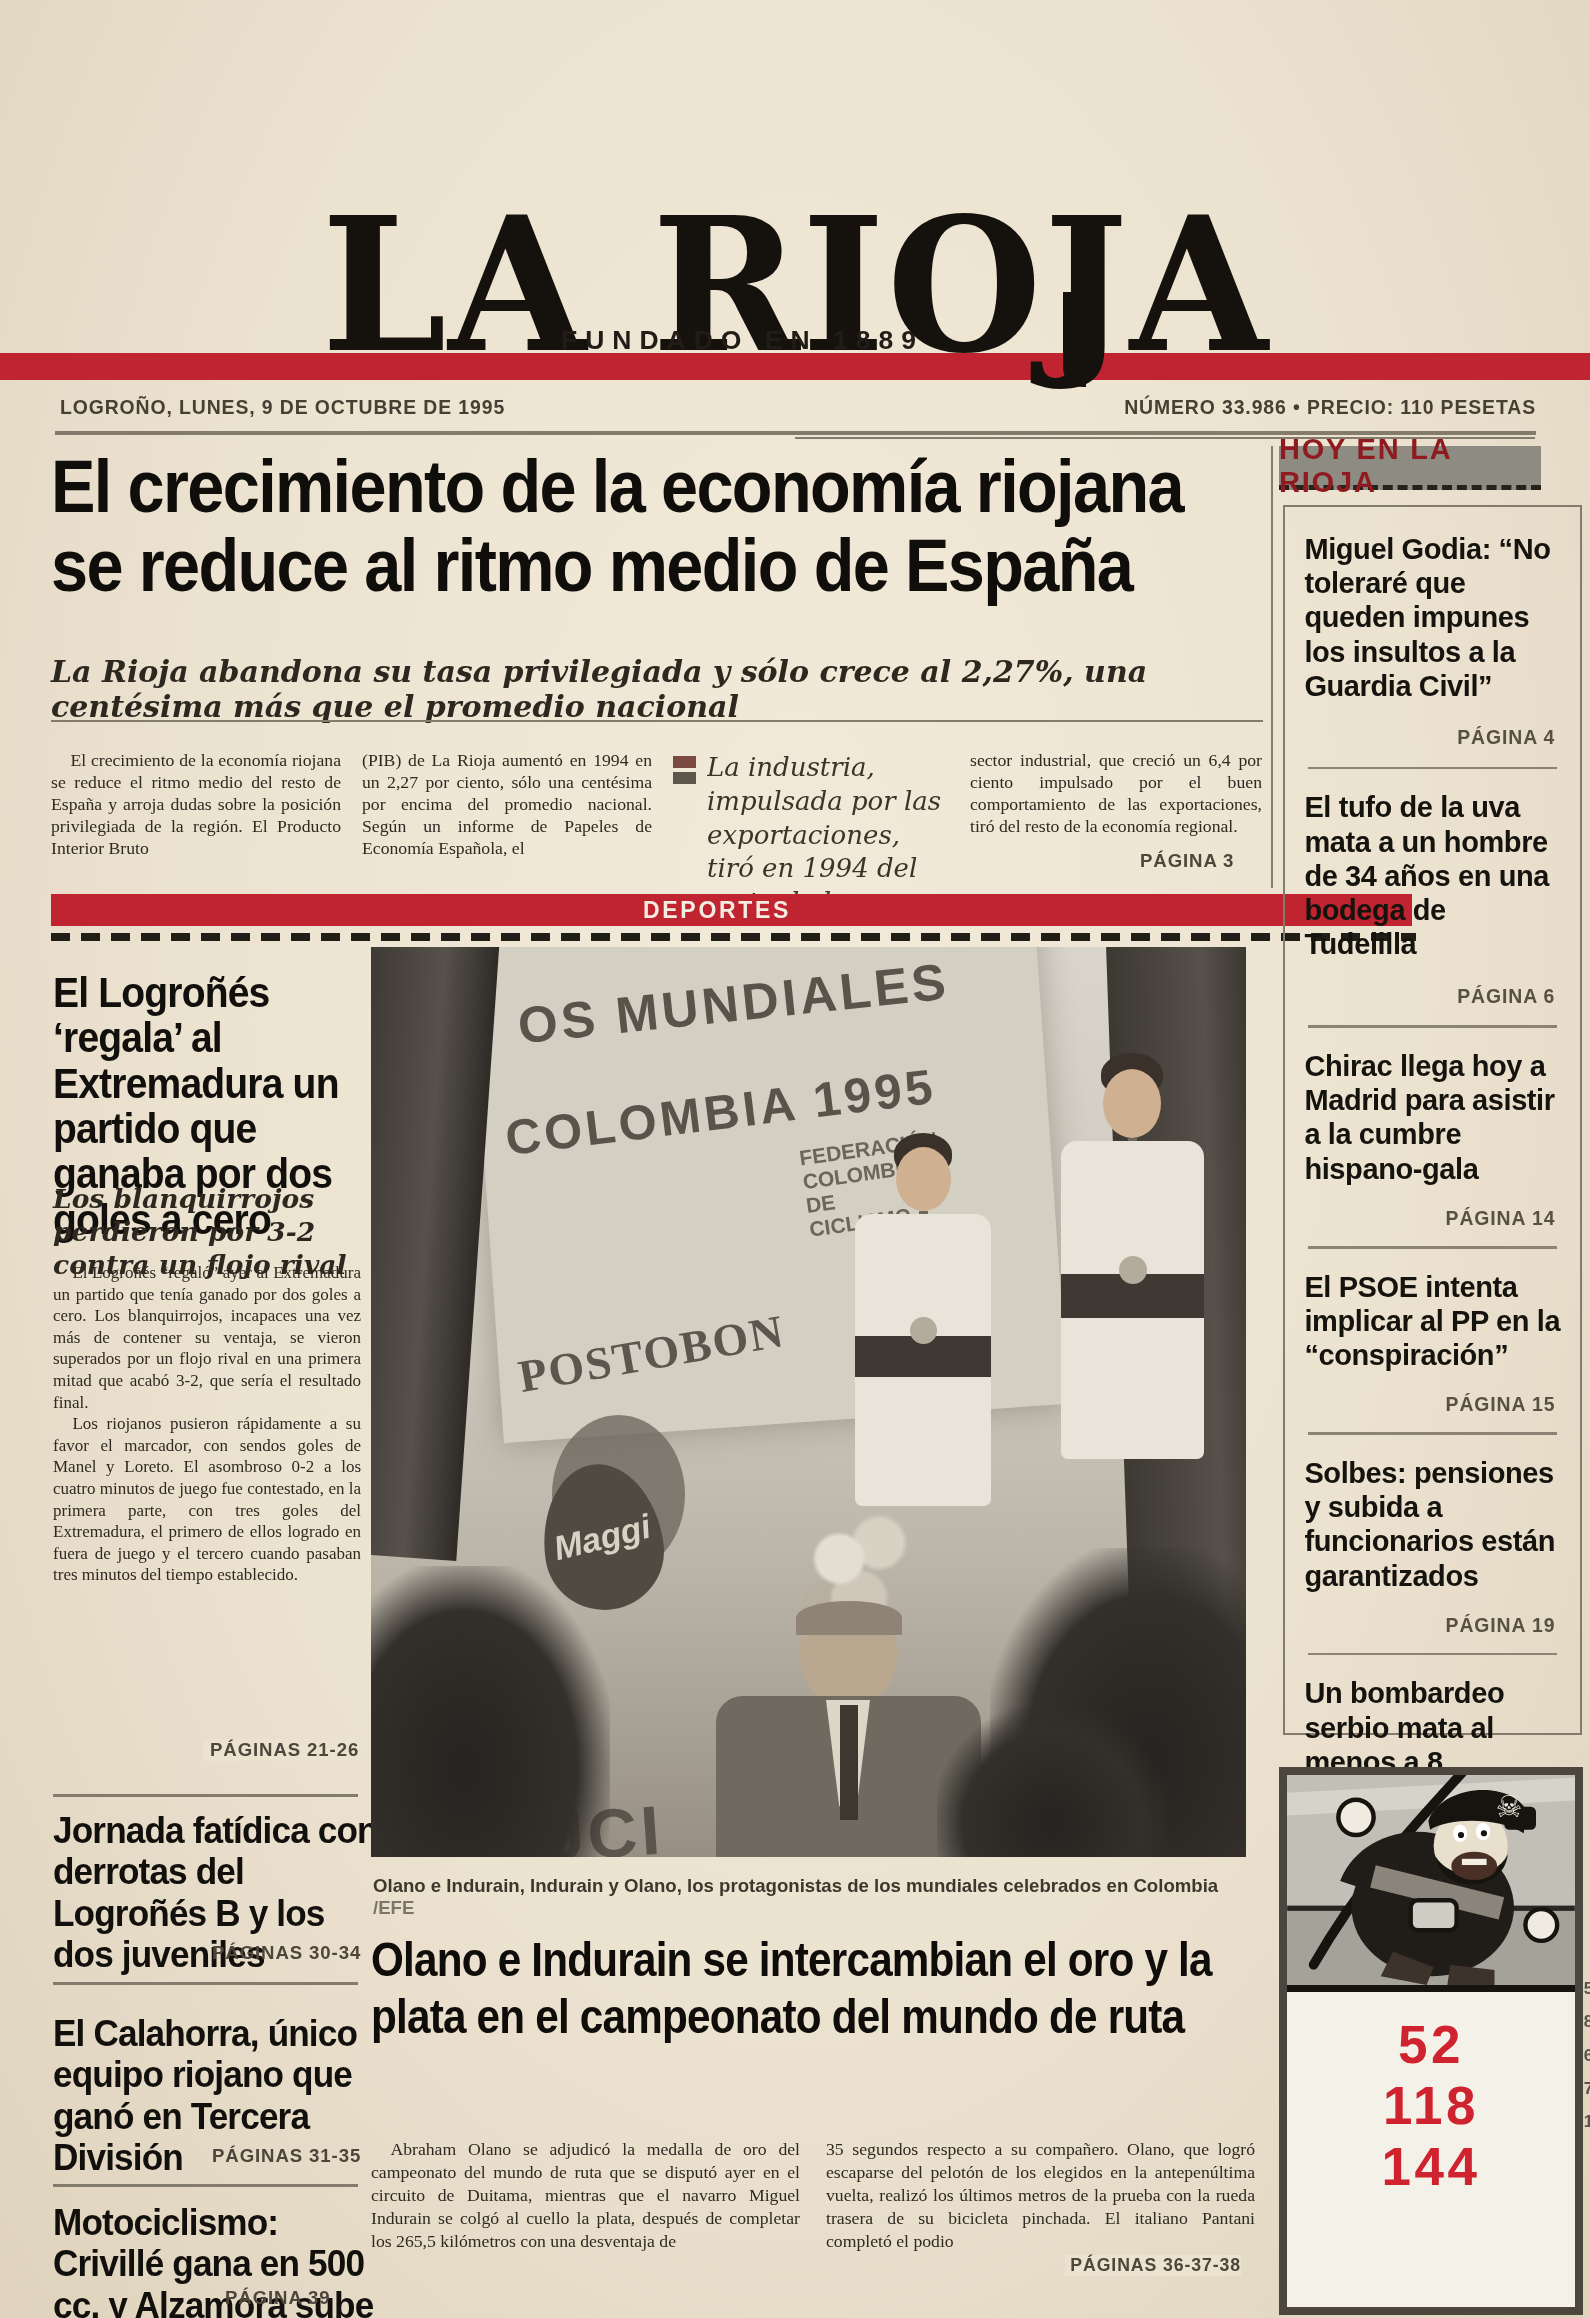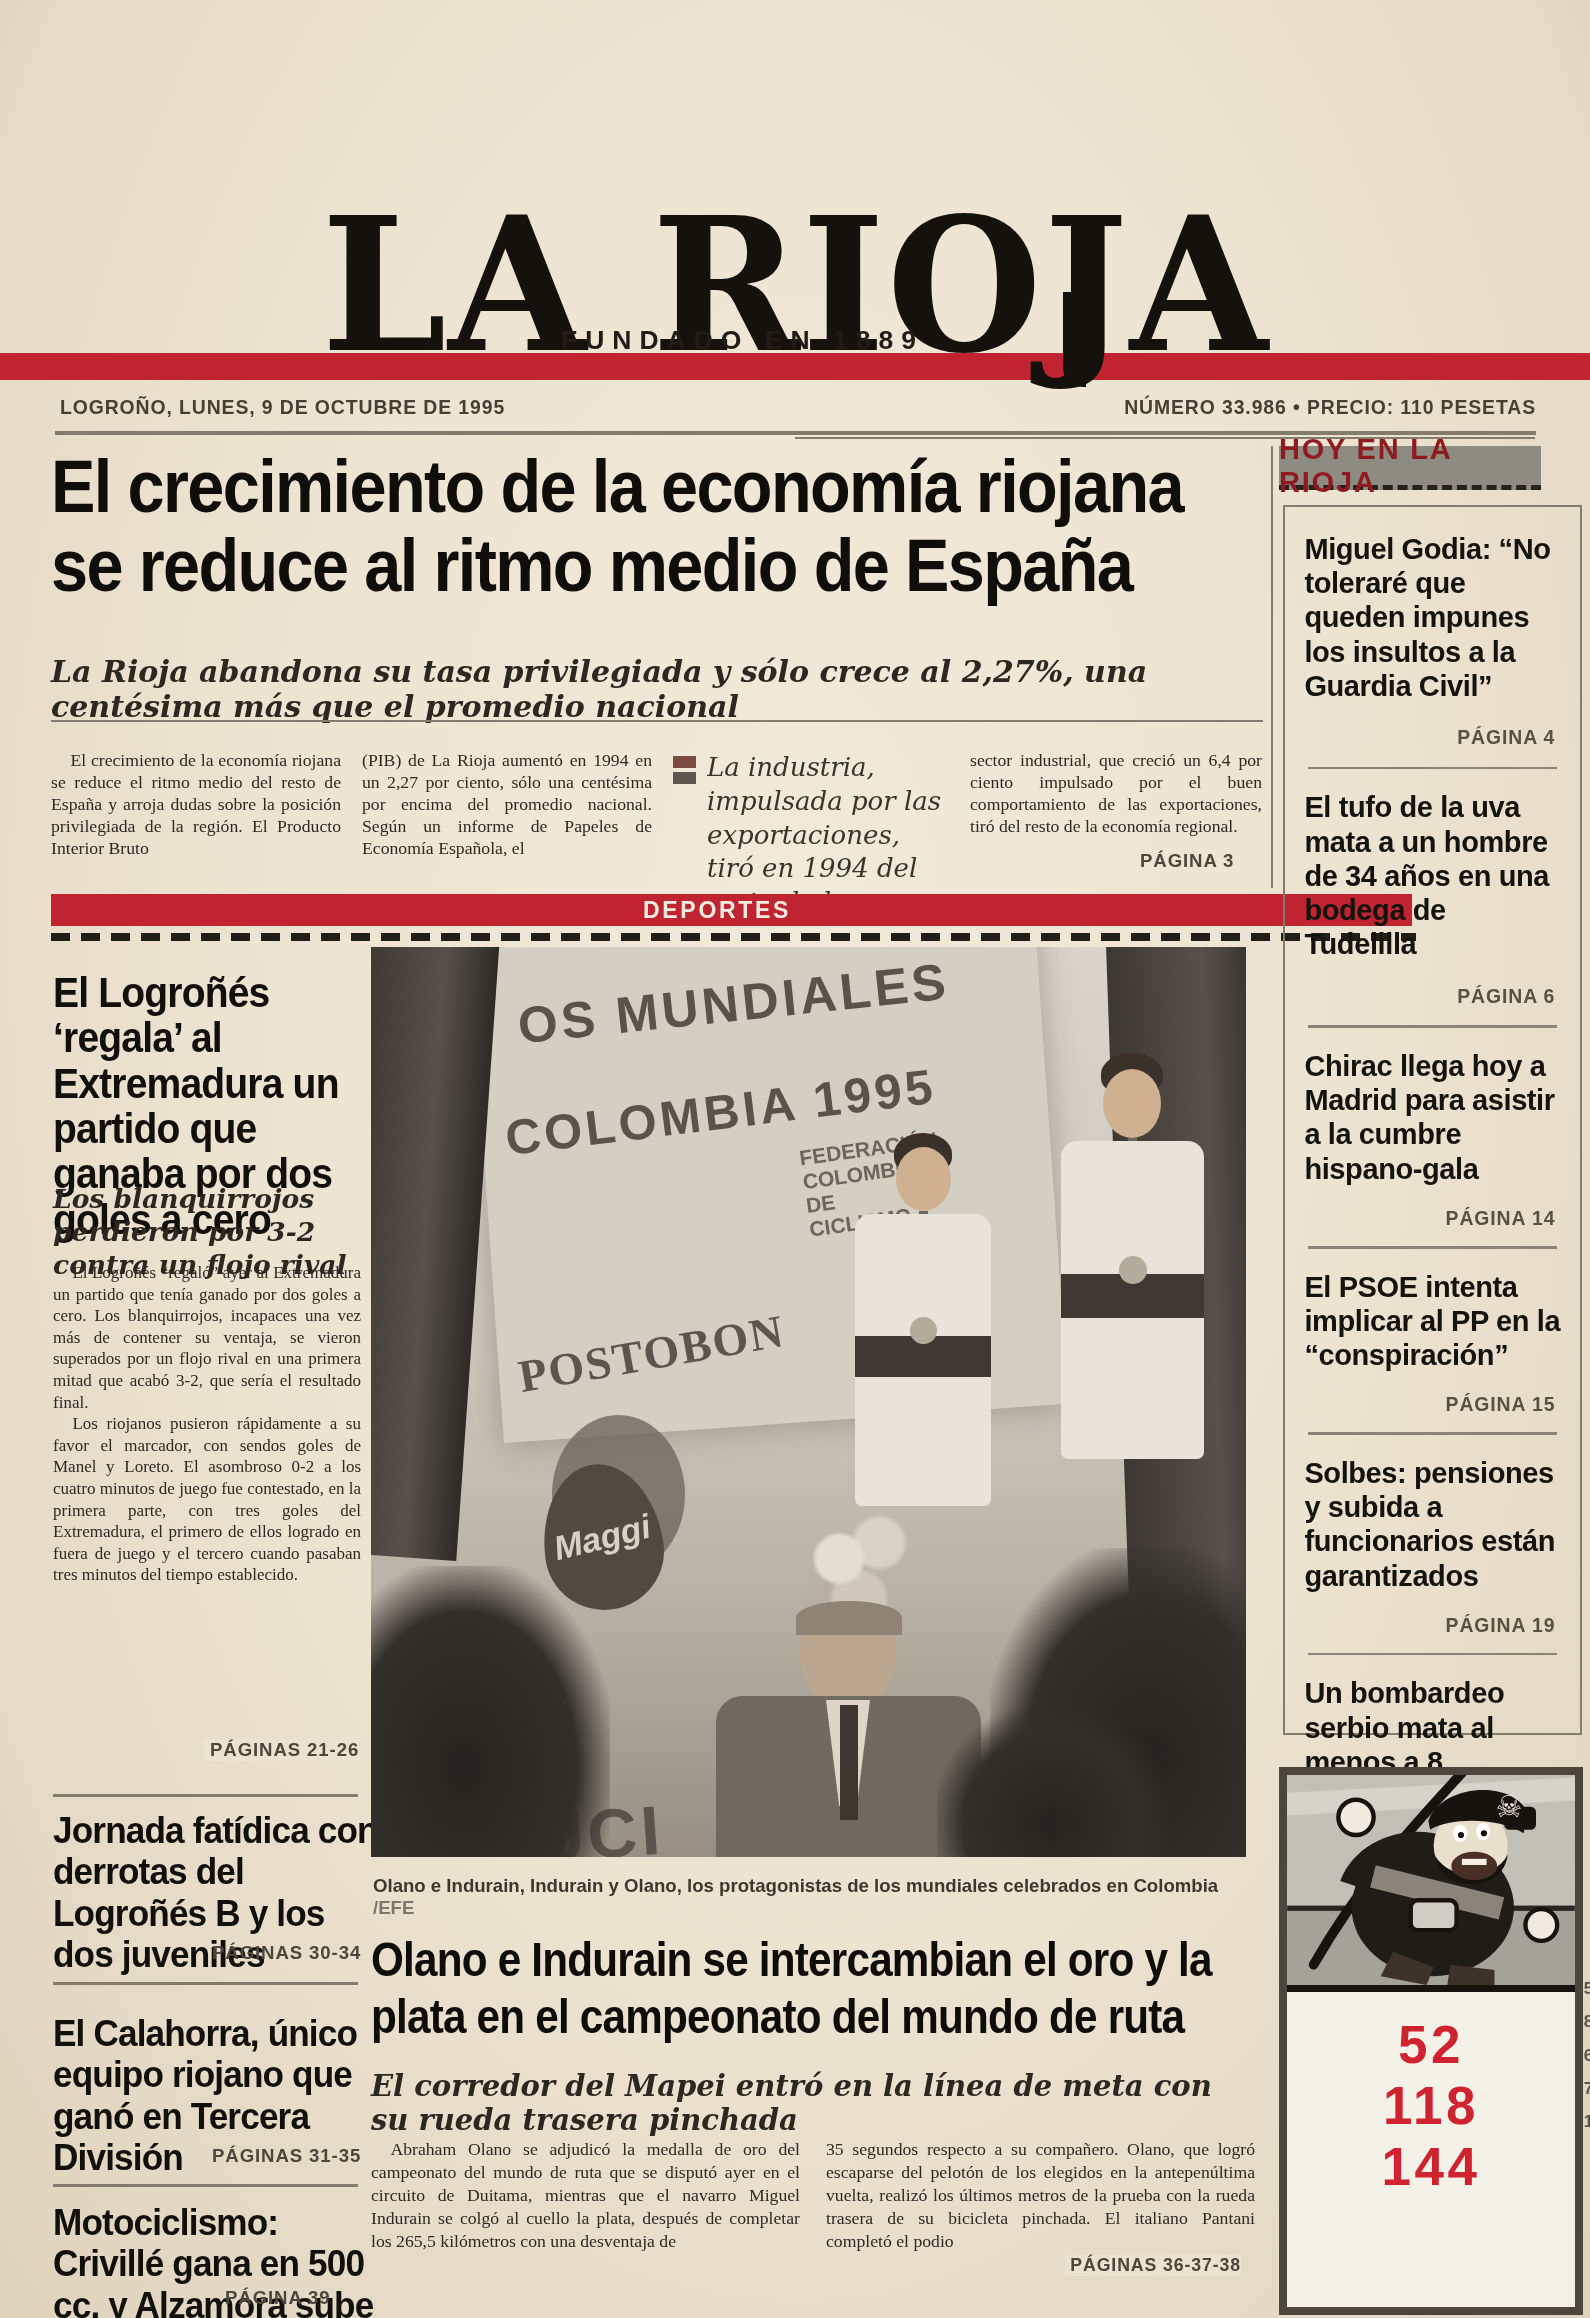--- a/index.html
+++ b/index.html
@@ -175,21 +175,20 @@
     <div class="abs crowd" style="right:-62px;top:601px;width:318px;height:353px;"></div>
     <div class="abs crowd" style="left:566px;top:760px;width:230px;height:194px;"></div>
   </div>
 
   <div class="abs caption" style="left:373px;top:1875px;width:866px;">
     <span>Olano e Indurain, Indurain y Olano, los protagonistas de los mundiales celebrados en Colombia</span> <span class="credit">/EFE</span>
   </div>
 
   <div class="abs h-olano" style="left:371px;top:1933px;">Olano e Indurain se intercambian el oro y la</div>
   <div class="abs h-olano" style="left:371px;top:1990px;">plata en el campeonato del mundo de ruta</div>
-  <div class="abs subhead-italic" style="left:371px;top:2069px;width:884px;font-size:29px;font-weight:bold;">El corredor del Mapei entró en la línea de meta con su rueda trasera pinchada</div>
 
   <div class="abs bodytext" style="left:371px;top:2138px;width:429px;height:163px;font-size:17.7px;line-height:23px;overflow:hidden;">
     <p>Abraham Olano se adjudicó la medalla de oro del campeonato del mundo de ruta que se disputó ayer en el circuito de Duitama, mientras que el navarro Miguel Indurain se colgó al cuello la plata, después de completar los 265,5 kilómetros con una desventaja de</p>
   </div>
   <div class="abs bodytext" style="left:826px;top:2138px;width:429px;height:163px;font-size:17.7px;line-height:23px;overflow:hidden;">
     <p style="text-indent:0">35 segundos respecto a su compañero. Olano, que logró escaparse del pelotón de los elegidos en la antepenúltima vuelta, realizó los últimos metros de la prueba con la rueda trasera de su bicicleta pinchada. El italiano Pantani completó el podio</p>
   </div>
   <div class="abs pageref" style="left:1065px;top:2255px;font-size:17.7px;background:#ece2d0;padding-left:5.3px;">PÁGINAS 36-37-38</div>
 
   <div class="abs sb-bar" style="left:1279px;top:446px;width:262px;height:39px;display:flex;align-items:center;justify-content:center;">

